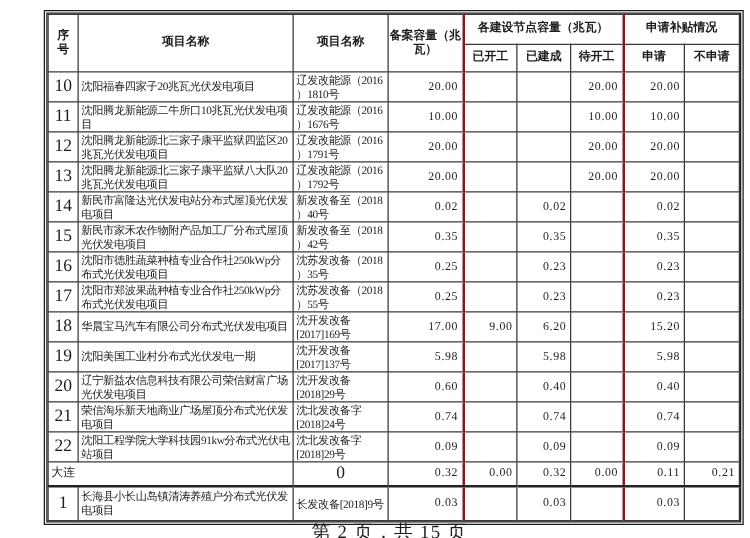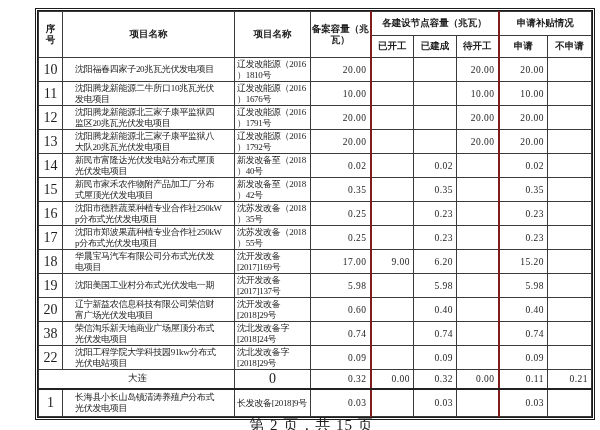--- a/index.html
+++ b/index.html
@@ -4,30 +4,30 @@
 <style>
   html,body{margin:0;padding:0;width:600px;height:430px;background:#ffffff;overflow:hidden;
     font-family:"Liberation Serif","DejaVu Serif",serif;color:#1c1c1c;}
   .tablewrap{position:absolute;left:35px;top:8px;border:3px double #1a1a1a;background:#fff;}
   table{border-collapse:collapse;table-layout:fixed;width:553px;}
   td,th{border:1px solid #3a3a3a;overflow:hidden;vertical-align:middle;padding:0;}
   th{font-weight:bold;font-size:9.5px;line-height:11px;text-align:center;}
   .h-seq{padding:0 5px;}
   .gsep{border-left:2px solid #7f1d1d;}
   td.c{text-align:center;font-size:14px;}
-  td.name{font-size:9px;line-height:10.5px;text-align:left;padding:0 12px;letter-spacing:-0.3px;word-break:break-all;}
+  td.name{font-size:9px;line-height:10.5px;text-align:left;padding:0 2px;letter-spacing:-0.3px;word-break:break-all;}
   td.doc{font-size:9px;line-height:10.5px;text-align:left;padding:0 2px;letter-spacing:-0.3px;
     white-space:pre-line;word-break:break-all;}
   td.num{font-size:9.5px;text-align:right;padding-right:3px;letter-spacing:0.5px;}
   tr.hr1{height:24px;} tr.hr2{height:22px;}
   tr.r{height:24px;}
   tr.city-row{height:19px;}
   tr.city-row td{border-bottom:2px solid #222;}
   tr.r2{height:28px;}
-  td.city-label{font-size:9.5px;text-align:center;padding-left:2px;}
+  td.city-label{font-size:9.5px;text-align:left;padding-left:2px;}
   .footer{position:absolute;left:35px;top:416px;width:553px;text-align:center;
     font-size:15px;letter-spacing:1px;}
 </style>
 </head>
 <body>
 
 <div class="tablewrap">
   <table>
     <colgroup>
       <col style="width:24px">
@@ -184,21 +184,21 @@
     <td class="doc">沈开发改备
 [2018]29号</td>
     <td class="num">0.60</td>
     <td class="num gsep"></td>
     <td class="num">0.40</td>
     <td class="num"></td>
     <td class="num gsep">0.40</td>
     <td class="num"></td>
   </tr>
         <tr class="r">
-    <td class="c">38</td>
+    <td class="c">21</td>
     <td class="name">荣信淘乐新天地商业广场屋顶分布式光伏发电项目</td>
     <td class="doc">沈北发改备字
 [2018]24号</td>
     <td class="num">0.74</td>
     <td class="num gsep"></td>
     <td class="num">0.74</td>
     <td class="num"></td>
     <td class="num gsep">0.74</td>
     <td class="num"></td>
   </tr>

